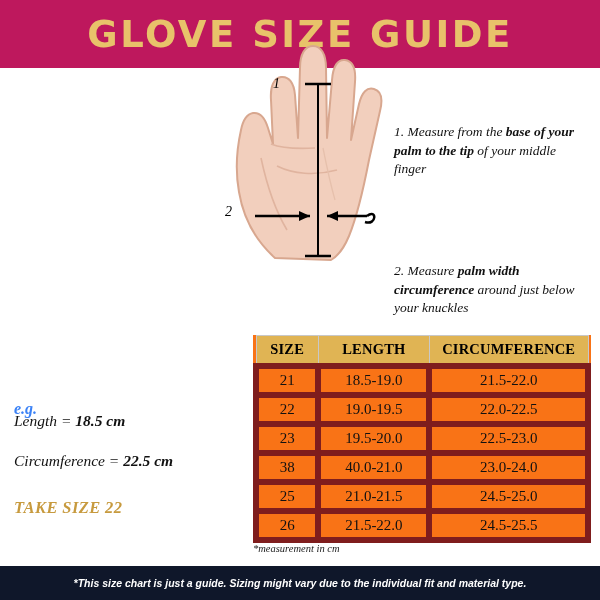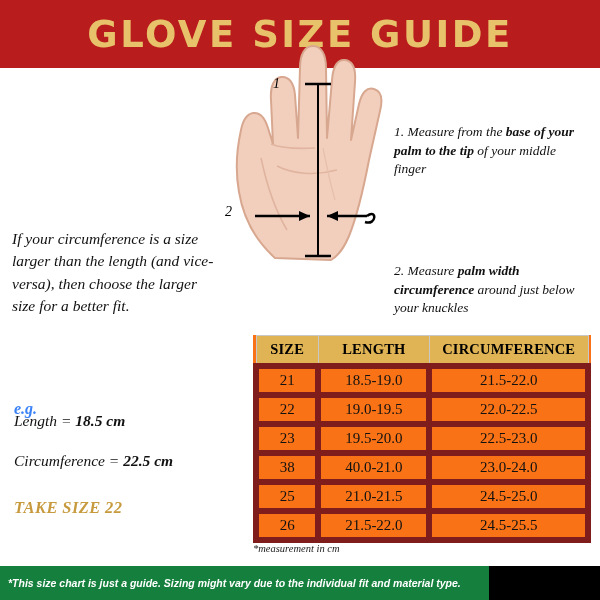--- a/index.html
+++ b/index.html
@@ -19,21 +19,21 @@
     height: 600px;
     background: #000;
   }
 
   
   .header-band {
     position: absolute;
     left: 0; top: 0;
     width: 600px;
     height: 68px;
-    background: #b91c1c;
+    background: #be185d;
     display: flex;
     align-items: center;
     justify-content: center;
   }
   .header-title {
     color: #e8c26a;
     font-family: "DejaVu Sans", sans-serif;
     font-size: 37px;
     font-weight: bold;
     letter-spacing: 2.5px;
@@ -46,26 +46,26 @@
     left: 0; top: 68px;
     width: 600px;
     height: 498px;
     background: #ffffff;
   }
 
   
   .footer-band {
     position: absolute;
     left: 0; top: 566px;
-    width: 489px;
+    width: 600px;
     height: 34px;
-    background: #15803d;
+    background: #0f172a;
     display: flex;
     align-items: center;
-    justify-content: flex-start;
+    justify-content: center;
   }
   .footer-text {
     color: #ffffff;
     font-size: 10.5px;
     font-style: italic;
     font-weight: bold;
     text-align: center;
     padding: 0 8px;
   }
 
@@ -252,21 +252,20 @@
   <div class="marker-num marker-1">1</div>
   <div class="marker-num marker-2">2</div>
 
   <div class="note note-1">
     <span>1. Measure from the </span><b>base of your palm to the tip</b><span> of your middle finger</span>
   </div>
   <div class="note note-2">
     <span>2. Measure </span><b>palm width circumference</b><span> around just below your knuckles</span>
   </div>
 
-  <div class="left-para">If your circumference is a size larger than the length (and vice-versa), then choose the larger size for a better fit.</div>
   <div class="eg-label">e.g.</div>
   <div class="eg-line eg-line-1">
     <span>Length = </span><b>18.5 cm</b>
   </div>
   <div class="eg-line eg-line-2">
     <span>Circumference = </span><b>22.5 cm</b>
   </div>
   <div class="take-size">TAKE SIZE 22</div>
 
   <table class="size-table">

